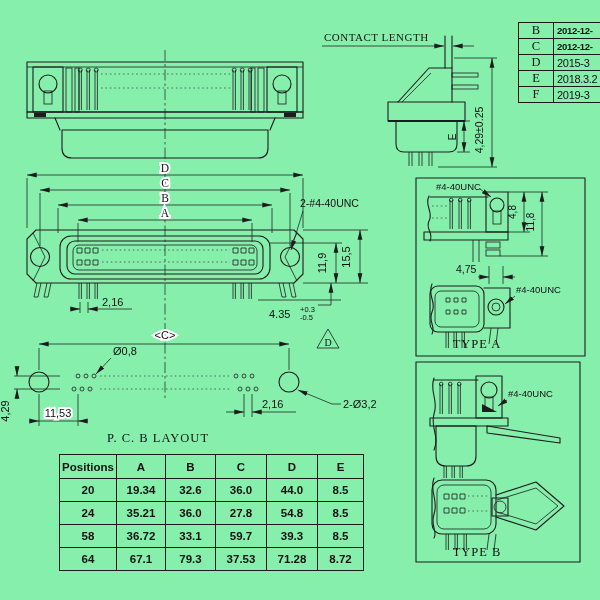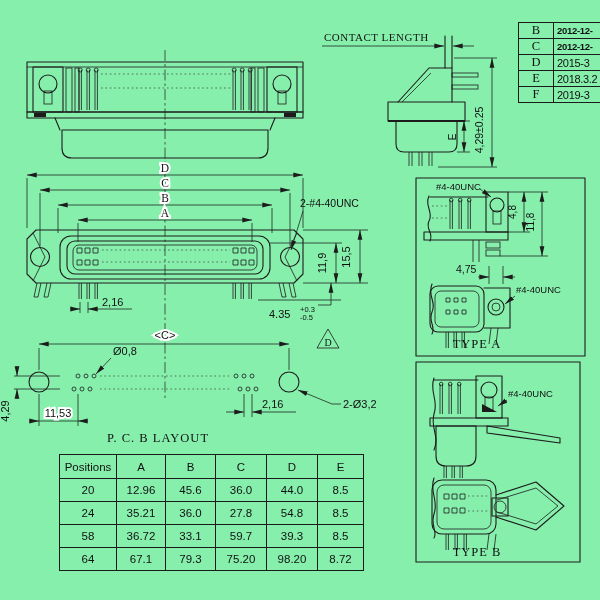--- a/index.html
+++ b/index.html
@@ -15,21 +15,21 @@
   .dt{stroke:#3a3a3a;stroke-width:0.7;fill:none;stroke-dasharray:1.6 2.8;}
   .fl{fill:#1c1c1c;stroke:none;}
   text{fill:#111;}
   .ts{font-family:"Liberation Serif",serif;}
   .td{font-family:"Liberation Sans",sans-serif;}
   .halo{paint-order:stroke;stroke:#fff;stroke-width:4px;}
   
   #postable{position:absolute;left:59px;top:454px;border-collapse:collapse;
             font-size:11.5px;color:#111;}
   #postable td,#postable th{border:1.2px solid #1b1b1b;text-align:center;
-            font-weight:normal;padding:0;height:22px;}
+            font-weight:bold;padding:0;height:22px;}
   #postable th{height:23px;}
   
   #revtable{position:absolute;left:518px;top:22px;width:110px;border-collapse:collapse;
             font-size:11px;color:#111;}
   #revtable td{border:1.1px solid #1b1b1b;padding:0;height:15px;}
   #revtable td.rl{width:34px;text-align:center;font-family:"Liberation Serif",serif;font-size:12.5px;}
   #revtable td.rd{padding-left:3px;font-size:9.5px;font-weight:bold;letter-spacing:-0.3px;white-space:nowrap;}
   #revtable tr.big td.rd{font-size:11px;font-weight:normal;}
 </style>
 </head>
@@ -328,22 +328,22 @@
         <tr>
     <th style="width:56px">Positions</th>
     <th style="width:48px">A</th>
     <th style="width:49px">B</th>
     <th style="width:50px">C</th>
     <th style="width:50px">D</th>
     <th style="width:45px">E</th>
   </tr>
   <tr>
     <td>20</td>
-    <td>12.96</td>
-    <td>45.6</td>
+    <td>19.34</td>
+    <td>32.6</td>
     <td>36.0</td>
     <td>44.0</td>
     <td>8.5</td>
   </tr>
   <tr>
     <td>24</td>
     <td>35.21</td>
     <td>36.0</td>
     <td>27.8</td>
     <td>54.8</td>
@@ -354,20 +354,20 @@
     <td>36.72</td>
     <td>33.1</td>
     <td>59.7</td>
     <td>39.3</td>
     <td>8.5</td>
   </tr>
   <tr>
     <td>64</td>
     <td>67.1</td>
     <td>79.3</td>
-    <td>75.20</td>
-    <td>98.20</td>
+    <td>37.53</td>
+    <td>71.28</td>
     <td>8.72</td>
   </tr>
 </tbody>
     </table>
 
 </div>
 
 </body></html>

